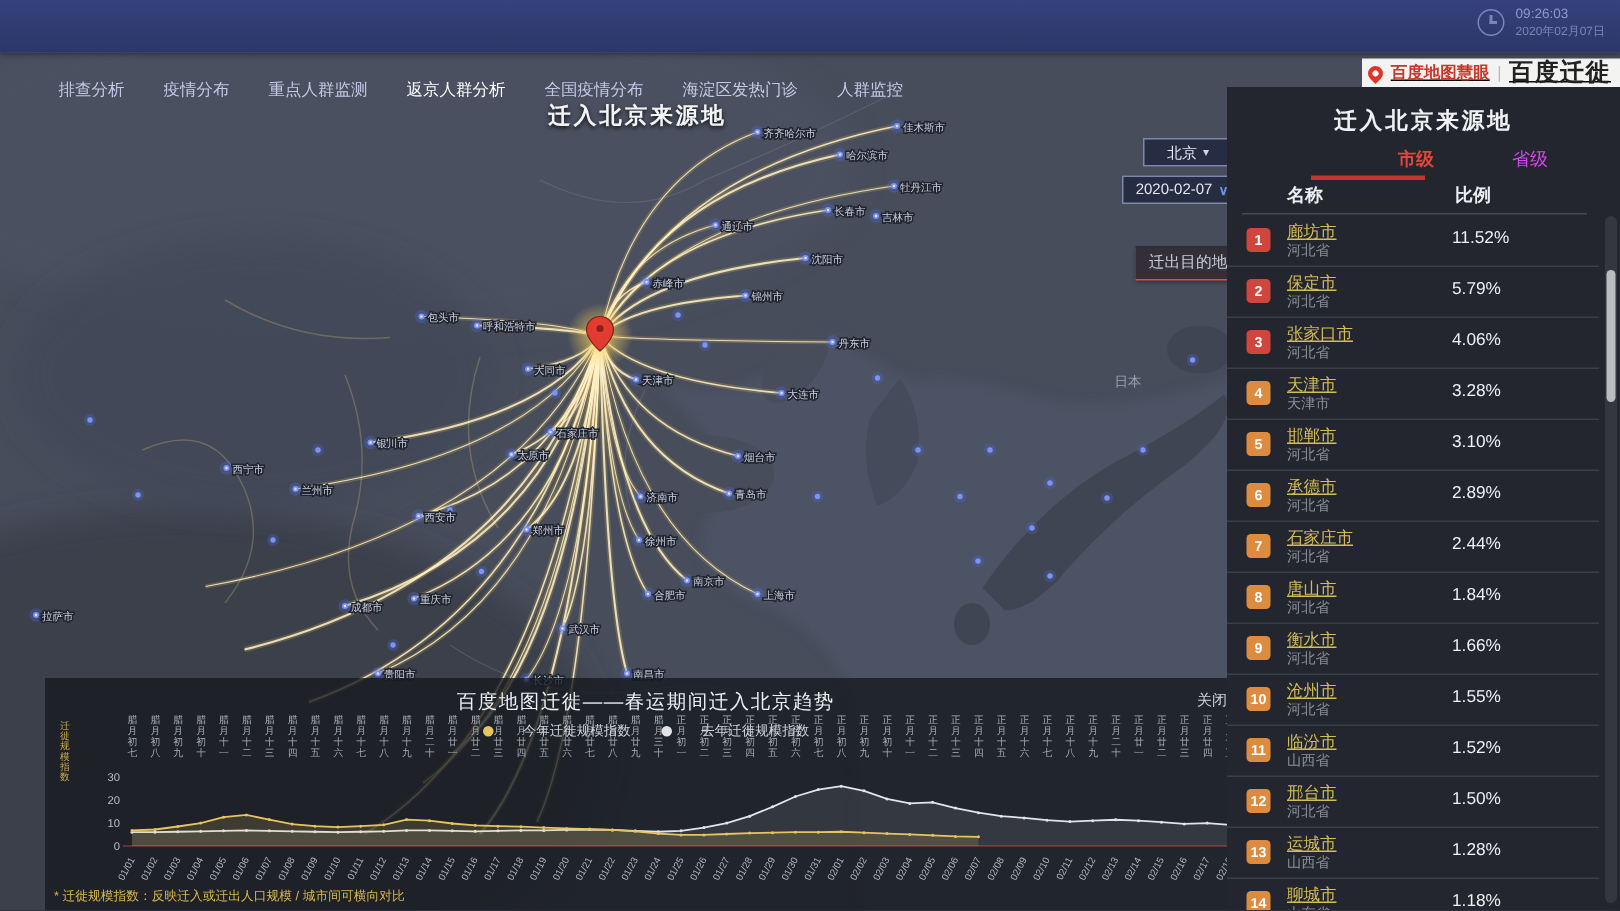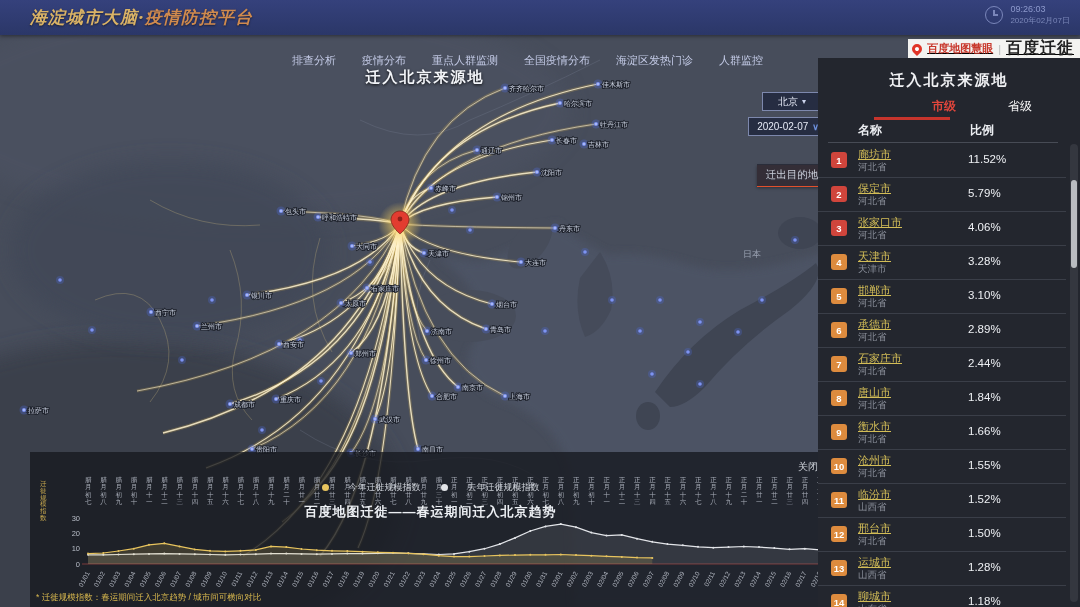--- a/index.html
+++ b/index.html
@@ -46,40 +46,40 @@
   .brand1{font-size:11px;font-weight:bold;color:#c8372b;}
   .brand-div{color:#b9b9b9;font-size:11px;}
   .brand2{font-size:16px;font-weight:bold;color:#222;letter-spacing:1px;}
 
   
   .aside{position:absolute;left:818px;top:58px;width:262px;height:549px;background:#23262e;z-index:20;overflow:hidden;}
   .aside-title{margin-top:13px;text-align:center;font-size:15px;font-weight:bold;color:#f0f1f4;letter-spacing:2px;}
   .lvl-tabs{position:absolute;top:40px;left:0;width:100%;height:20px;}
   .lvl-tab{position:absolute;top:0;font-size:12px;cursor:pointer;}
   .lvl-tab.t0{left:82px;color:#e0463c;font-weight:bold;margin-left:32px;}
-  .lvl-tab.t1{left:190px;color:#ffffff;font-family:Liberation Serif, serif;}
+  .lvl-tab.t1{left:190px;color:#d946ef;font-family:Liberation Serif, serif;}
   .lvl-underline{position:absolute;top:19px;left:56px;width:76px;height:3px;background:#c6342c;}
   .cols{position:absolute;top:64px;left:0;width:100%;font-size:12px;font-weight:bold;color:#eceef2;}
   .col-name{position:absolute;left:40px;}
   .col-ratio{position:absolute;left:152px;}
   .cols-sep{position:absolute;top:84px;left:10px;width:230px;height:1px;background:#474b55;}
   .rows{position:absolute;top:86px;left:0;width:248px;height:463px;overflow:hidden;}
   .row{position:relative;height:33px;border-bottom:1px solid #3a3e48;cursor:pointer;}
   .badge{position:absolute;left:13px;top:8px;width:16px;height:16px;border-radius:3px;color:#fff;
     font-size:9.5px;font-weight:bold;display:flex;align-items:center;justify-content:center;}
   .cityname{position:absolute;left:40px;top:3px;font-size:11px;color:#d3bd57;text-decoration:underline;}
   .prov{position:absolute;left:40px;top:17px;font-size:9.5px;color:#8b909b;}
   .ratio{position:absolute;left:150px;top:9px;font-size:11.5px;color:#eef0f4;}
   .scrolltrack{position:absolute;right:2px;top:86px;width:8px;height:458px;background:#34373f;border-radius:4px;}
   .scrollthumb{position:absolute;left:1px;top:36px;width:6px;height:88px;background:#b9bcc1;border-radius:3px;cursor:pointer;}
 
   
   .trend{position:absolute;left:30px;top:452px;width:801px;height:155px;z-index:15;background:rgba(22,24,31,.78);}
-  .trend-title{position:absolute;top:7px;left:0;width:100%;text-align:center;color:#eceff3;font-weight:bold;
-    font-size:13px;letter-spacing:1px;margin-top:44px;}
+  .trend-title{position:absolute;top:7px;left:0;width:100%;text-align:center;color:#eceff3;font-weight:normal;
+    font-size:13px;letter-spacing:1px;}
   .trend-close{position:absolute;right:13px;top:8px;font-size:10px;color:#cfd3da;cursor:pointer;}
   .legend{position:absolute;top:29px;left:0;width:100%;display:flex;justify-content:center;gap:20px;z-index:2;}
   .leg{display:flex;align-items:center;gap:20px;font-size:9px;color:#cfd3da;cursor:pointer;}
   .leg .dot{width:7px;height:7px;border-radius:50%;}
   #trend-svg{position:absolute;left:0;top:0;}
   .footnote{position:absolute;left:6px;bottom:3px;font-size:8.5px;color:#d8b84e;}
 
   .pb{fill:none;stroke:rgba(205,185,125,.30);stroke-width:1;}
   .gb{fill:none;stroke:rgba(130,140,160,.30);stroke-width:.8;}
 </style>
@@ -416,27 +416,25 @@
       <span class="caret">▾</span>
   </div>
   <div class="sel sel-date">
     <span>2020-02-07</span>
       <span class="chev">∨</span>
   </div>
   <button class="mode-btn mode-in">迁入来源地</button>
   <button class="mode-btn mode-out">迁出目的地</button>
 
   <header class="topbar">
-    <div class="logo">
-      <span class="p1">海淀城市大脑·</span><span class="p2">疫情防控平台</span>
-    </div>
     <nav class="navtabs">
         <div class="tab">排查分析</div>
         <div class="tab">疫情分布</div>
         <div class="tab">重点人群监测</div>
+        <div class="tab active">返京人群分析</div>
         <div class="tab">全国疫情分布</div>
         <div class="tab">海淀区发热门诊</div>
         <div class="tab">人群监控</div>
       </nav>
     <div class="clock">
       <span class="clock-icon"></span>
       <div class="clock-text">
         <div>09:26:03</div>
         <div class="t2">2020年02月07日</div>
       </div>
@@ -908,16 +906,16 @@
     <div class="legend">
         <div class="leg">
           <span class="dot" style="background:#e8c45e"></span>
           <span>今年迁徙规模指数</span>
         </div>
         <div class="leg">
           <span class="dot" style="background:#e2e4e8"></span>
           <span>去年迁徙规模指数</span>
         </div>
       </div>
-    <div class="footnote">* 迁徙规模指数：春运期间迁入北京趋势 / 城市间可横向对比</div>
+    <div class="footnote">* 迁徙规模指数：反映迁入或迁出人口规模 / 城市间可横向对比</div>
   </section>
 
 </div>
 
 </body></html>

